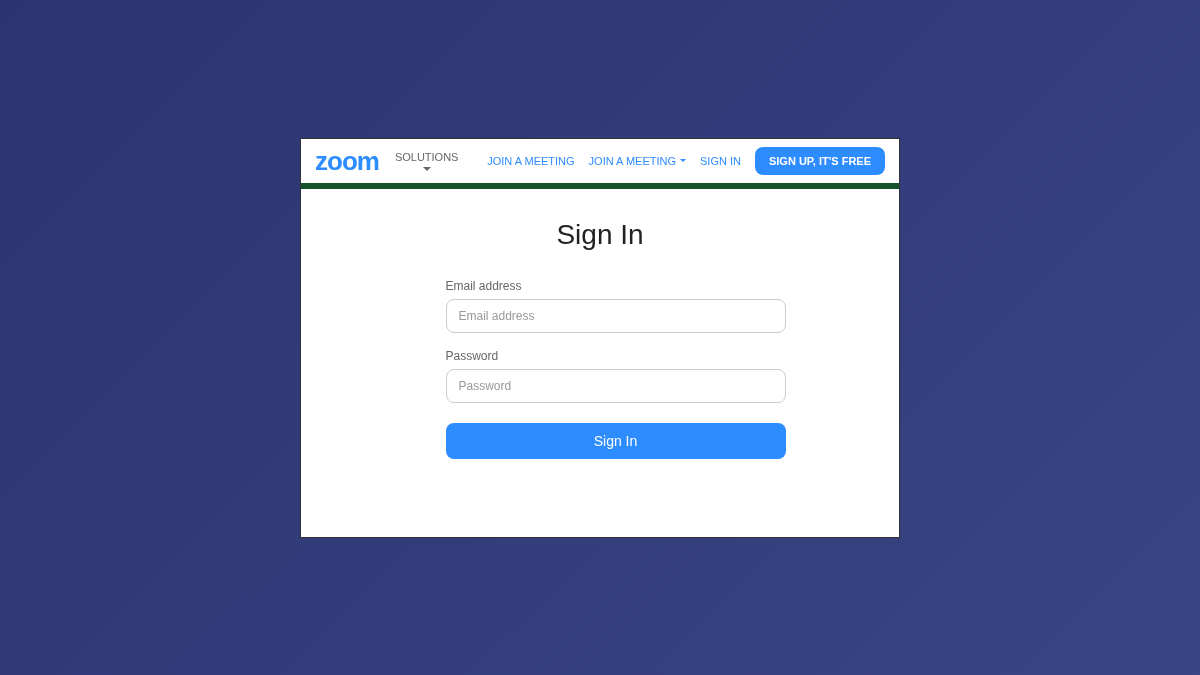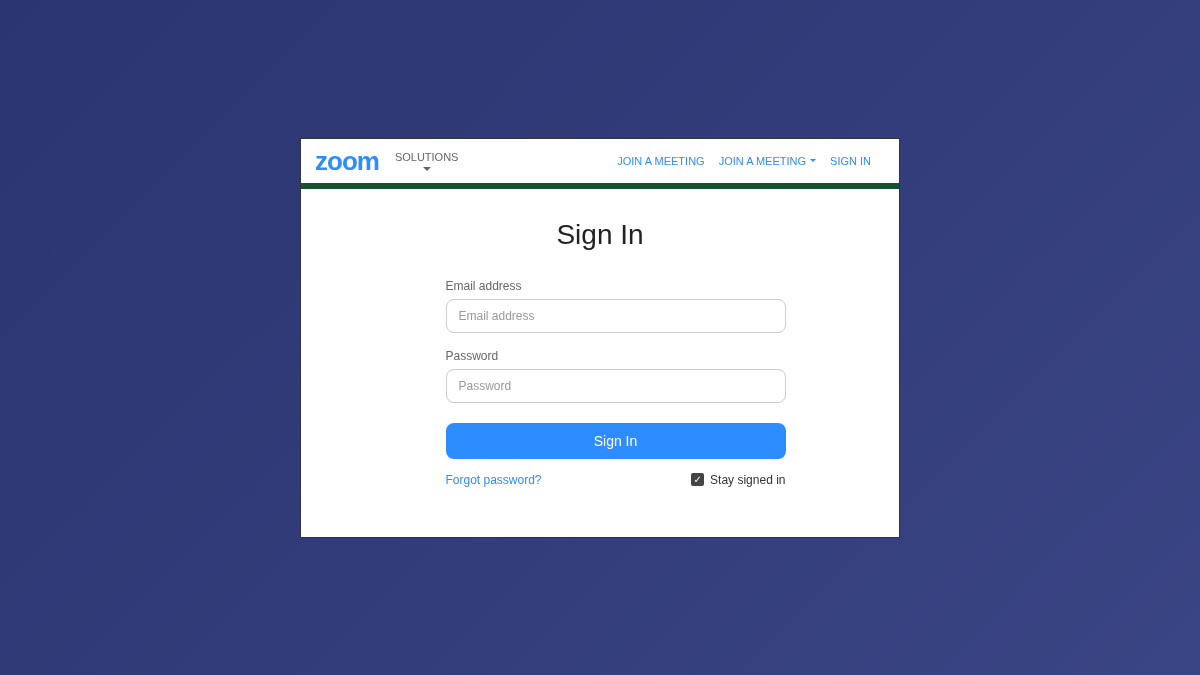--- a/index.html
+++ b/index.html
@@ -194,38 +194,30 @@
         <span>JOIN A MEETING</span>
       </div>
       <div class="nav-link">
         <span>JOIN A MEETING</span>
         <span class="caret-down-blue"></span>
       </div>
       <div class="nav-link">
         <span>SIGN IN</span>
       </div>
     </div>
+    <button class="signup-btn">SIGN UP, IT'S FREE</button>
   </div>
 
   <div class="content">
     <h1 class="page-title">Sign In</h1>
 
     <div class="form">
       <label class="field-label">Email address</label>
       <input type="text" class="text-input" placeholder="Email address" style="">
 
       <label class="field-label">Password</label>
       <input type="password" class="text-input" placeholder="Password" style="">
 
       <button class="submit-btn">Sign In</button>
 
-      <div class="form-footer">
-        <span class="forgot-link">Forgot password?</span>
-        <div class="stay-signed">
-          <div class="checkbox">
-            <span class="checkmark">✓</span>
-          </div>
-          <span>Stay signed in</span>
-        </div>
-      </div>
     </div>
   </div>
 </div>
 
 </body></html>

